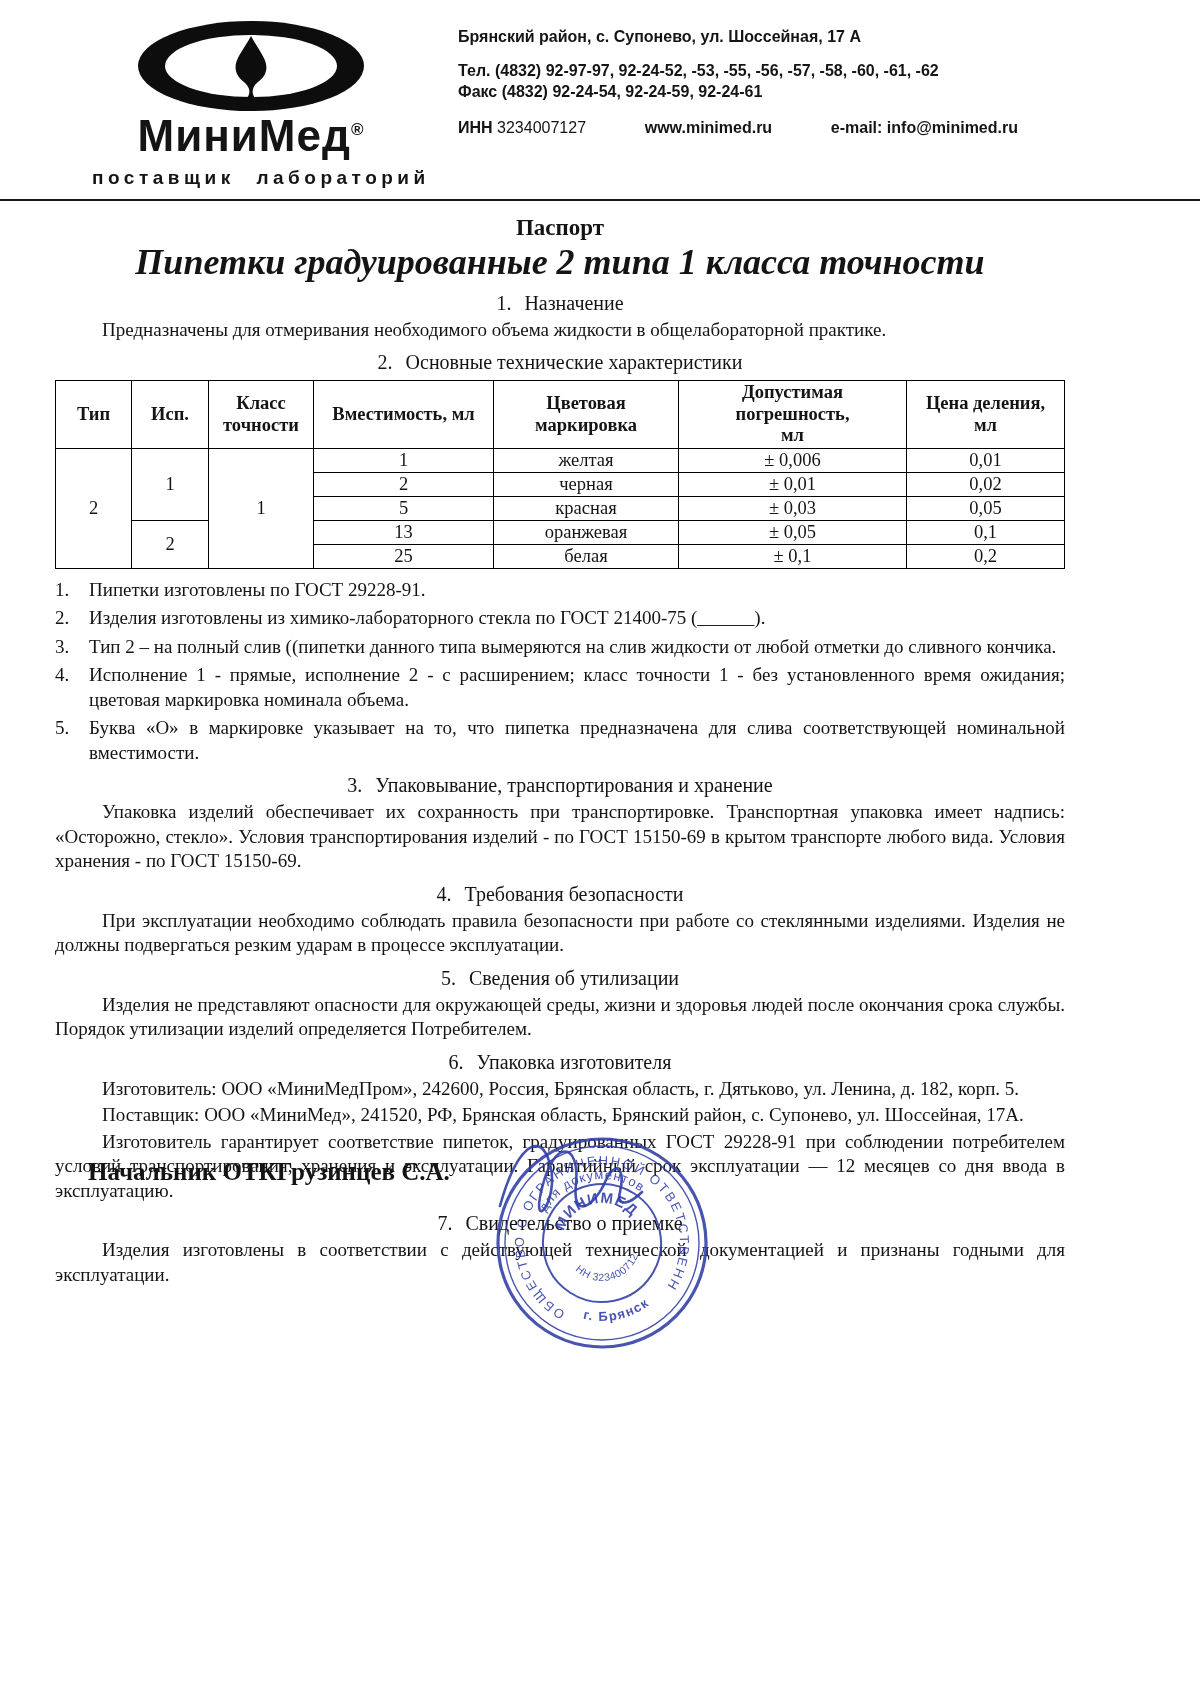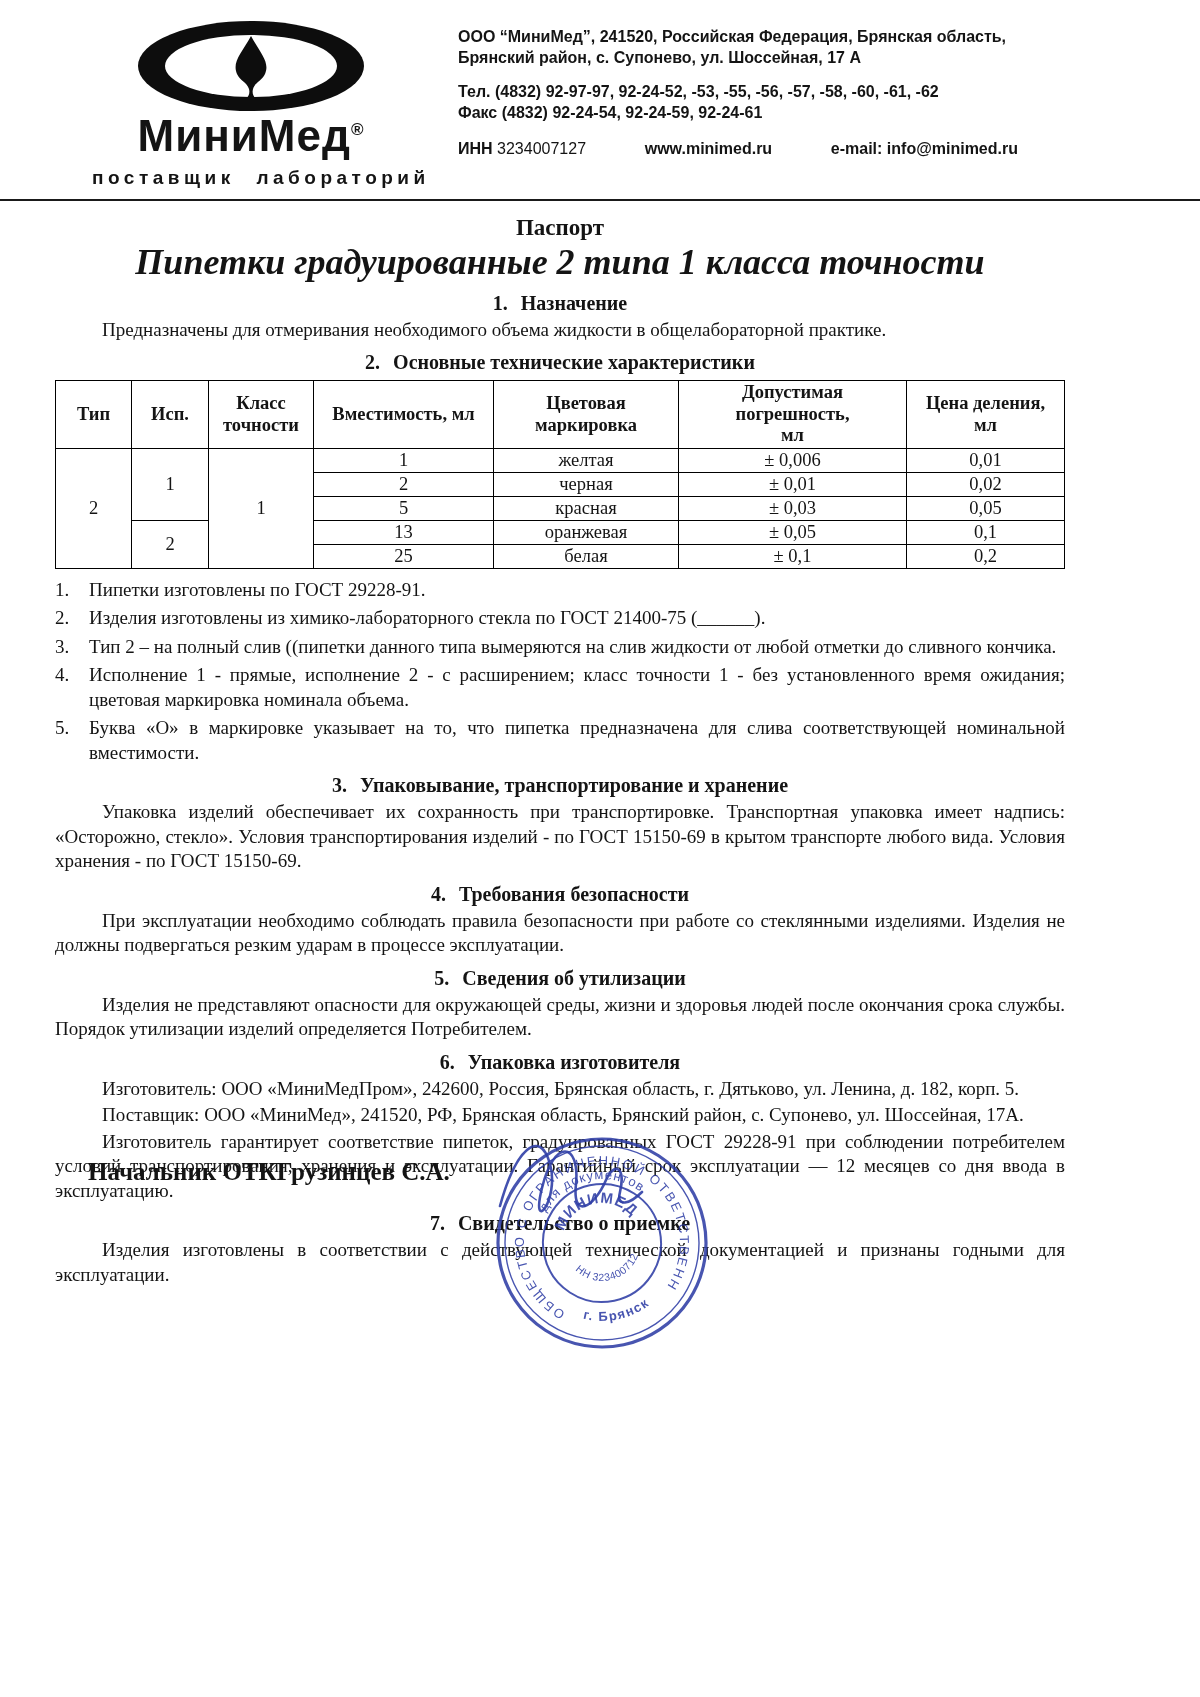--- a/index.html
+++ b/index.html
@@ -22,21 +22,21 @@
     font-family:"Liberation Sans", sans-serif; font-weight:700;
     font-size:16px; line-height:21px; }
   .company .grp { margin-bottom:13px; }
   .inn-row { display:flex; justify-content:space-between; margin-top:15px; }
   .inn-row .inn-val { font-weight:400; }
   .header-rule { border-top:2px solid #1a1a1a; margin-top:10px; }
   
   .main { padding:0 135px 0 55px; }
   .doc-title { text-align:center; font-weight:700; font-size:23px; margin-top:14px; }
   .doc-subtitle { text-align:center; font-weight:700; font-style:italic; font-size:36px; }
-  .sec-h { text-align:center; font-weight:700; font-size:20px; margin-top:9px; margin-bottom:3px; }
+  .sec-h { text-align:center; font-weight:400; font-size:20px; margin-top:9px; margin-bottom:3px; }
   .sec-h .n { margin-right:13px; }
   p.body { font-size:19px; line-height:24.5px; text-align:justify; text-indent:47px; margin:2px 0; }
   p.body.noindent-justify { text-align:left; }
   
   .spec-table { width:100%; border-collapse:collapse; margin-top:6px; }
   .spec-table th, .spec-table td {
     border:1.6px solid #000; text-align:center; vertical-align:middle; padding:1px 4px;
   }
   .spec-table th { font-size:18.5px; font-weight:700; line-height:21.5px; white-space:pre-line; height:48px; }
   .spec-table td { font-size:18.5px; line-height:21px; height:23px; }
@@ -69,21 +69,20 @@
       <svg width="232" height="92" viewBox="0 0 232 92">
         <ellipse cx="116" cy="46" rx="113" ry="45" fill="#0d0d0d"></ellipse>
         <ellipse cx="116" cy="46" rx="86" ry="31" fill="#ffffff"></ellipse>
         <path fill="#0d0d0d" d="M116 16 C106 34 97 42 102 54 C105 61 112 62 114 69 C115 73 114 76 111 79 L121 79 C118 76 117 73 118 69 C120 62 127 61 130 54 C135 42 126 34 116 16 Z"></path>
       </svg>
       <div class="brand-line"><span>МиниМед</span><span class="reg">®</span></div>
       <div class="tagline">поставщик лабораторий</div>
     </div>
     <div class="company">
       <div class="grp">
-        <div>ООО “МиниМед”, 241520, Российская Федерация, Брянская область,</div>
         <div>Брянский район, с. Супонево, ул. Шоссейная, 17 А</div>
       </div>
       <div class="grp">
         <div>Тел. (4832) 92-97-97, 92-24-52, -53, -55, -56, -57, -58, -60, -61, -62</div>
         <div>Факс (4832) 92-24-54, 92-24-59, 92-24-61</div>
       </div>
       <div class="inn-row">
         <div><span>ИНН</span> <span class="inn-val">3234007127</span></div>
         <div>www.minimed.ru</div>
         <div>e-mail: info@minimed.ru</div>
@@ -186,21 +185,21 @@
           <span class="num">4.</span>
           <span class="txt">Исполнение 1 - прямые, исполнение 2 - с расширением; класс точности 1 - без установленного время ожидания; цветовая маркировка номинала объема.</span>
         </div>
       <div class="note">
           <span class="num">5.</span>
           <span class="txt">Буква «О» в маркировке указывает на то, что пипетка предназначена для слива соответствующей номинальной вместимости.</span>
         </div>
     </div>
 
     <div class="sec-h">
-      <span class="n">3.</span><span>Упаковывание, транспортирование и хранение</span>
+      <span class="n">3.</span><span>Упаковывание, транспортирования и хранение</span>
     </div>
     <p class="body">Упаковка изделий обеспечивает их сохранность при транспортировке. Транспортная упаковка имеет надпись: «Осторожно, стекло». Условия транспортирования изделий - по ГОСТ 15150-69 в крытом транспорте любого вида. Условия хранения - по ГОСТ 15150-69.</p>
 
     <div class="sec-h">
       <span class="n">4.</span><span>Требования безопасности</span>
     </div>
     <p class="body">При эксплуатации необходимо соблюдать правила безопасности при работе со стеклянными изделиями. Изделия не должны подвергаться резким ударам в процессе эксплуатации.</p>
 
     <div class="sec-h">
       <span class="n">5.</span><span>Сведения об утилизации</span>

